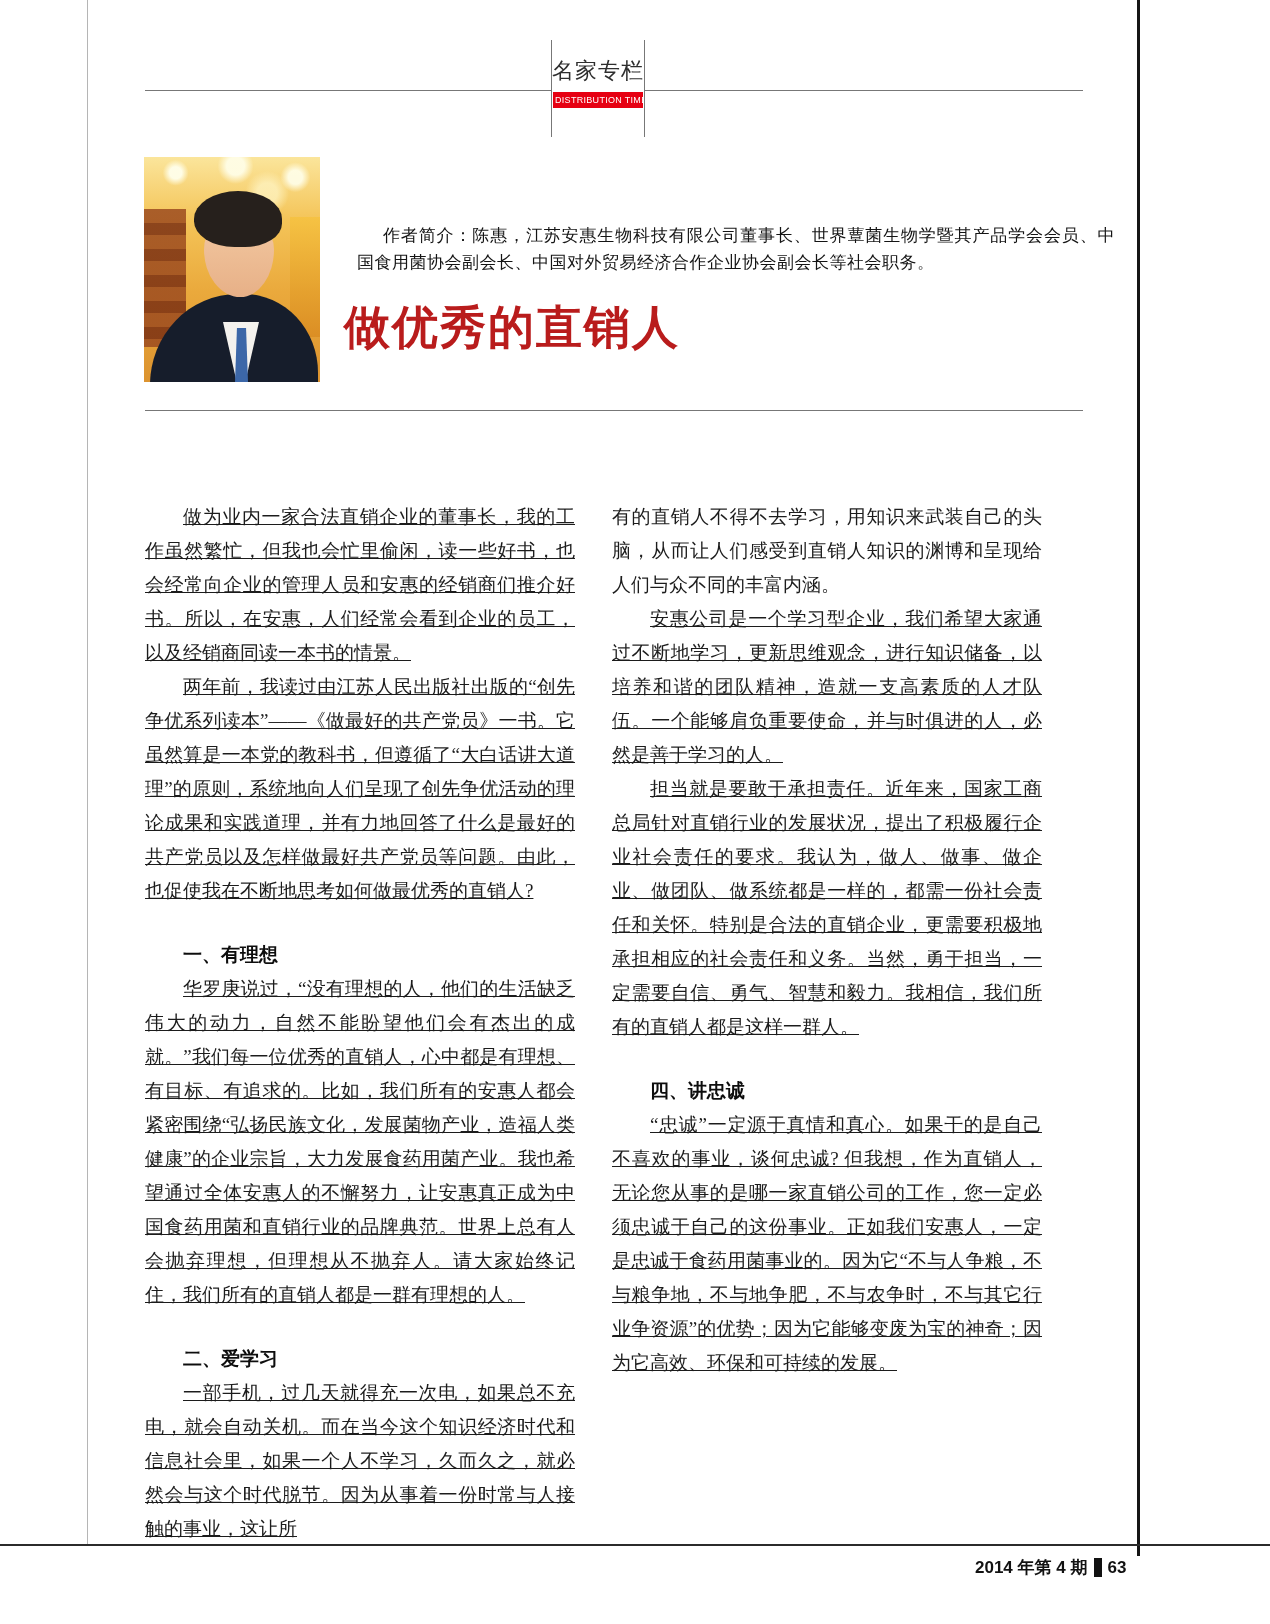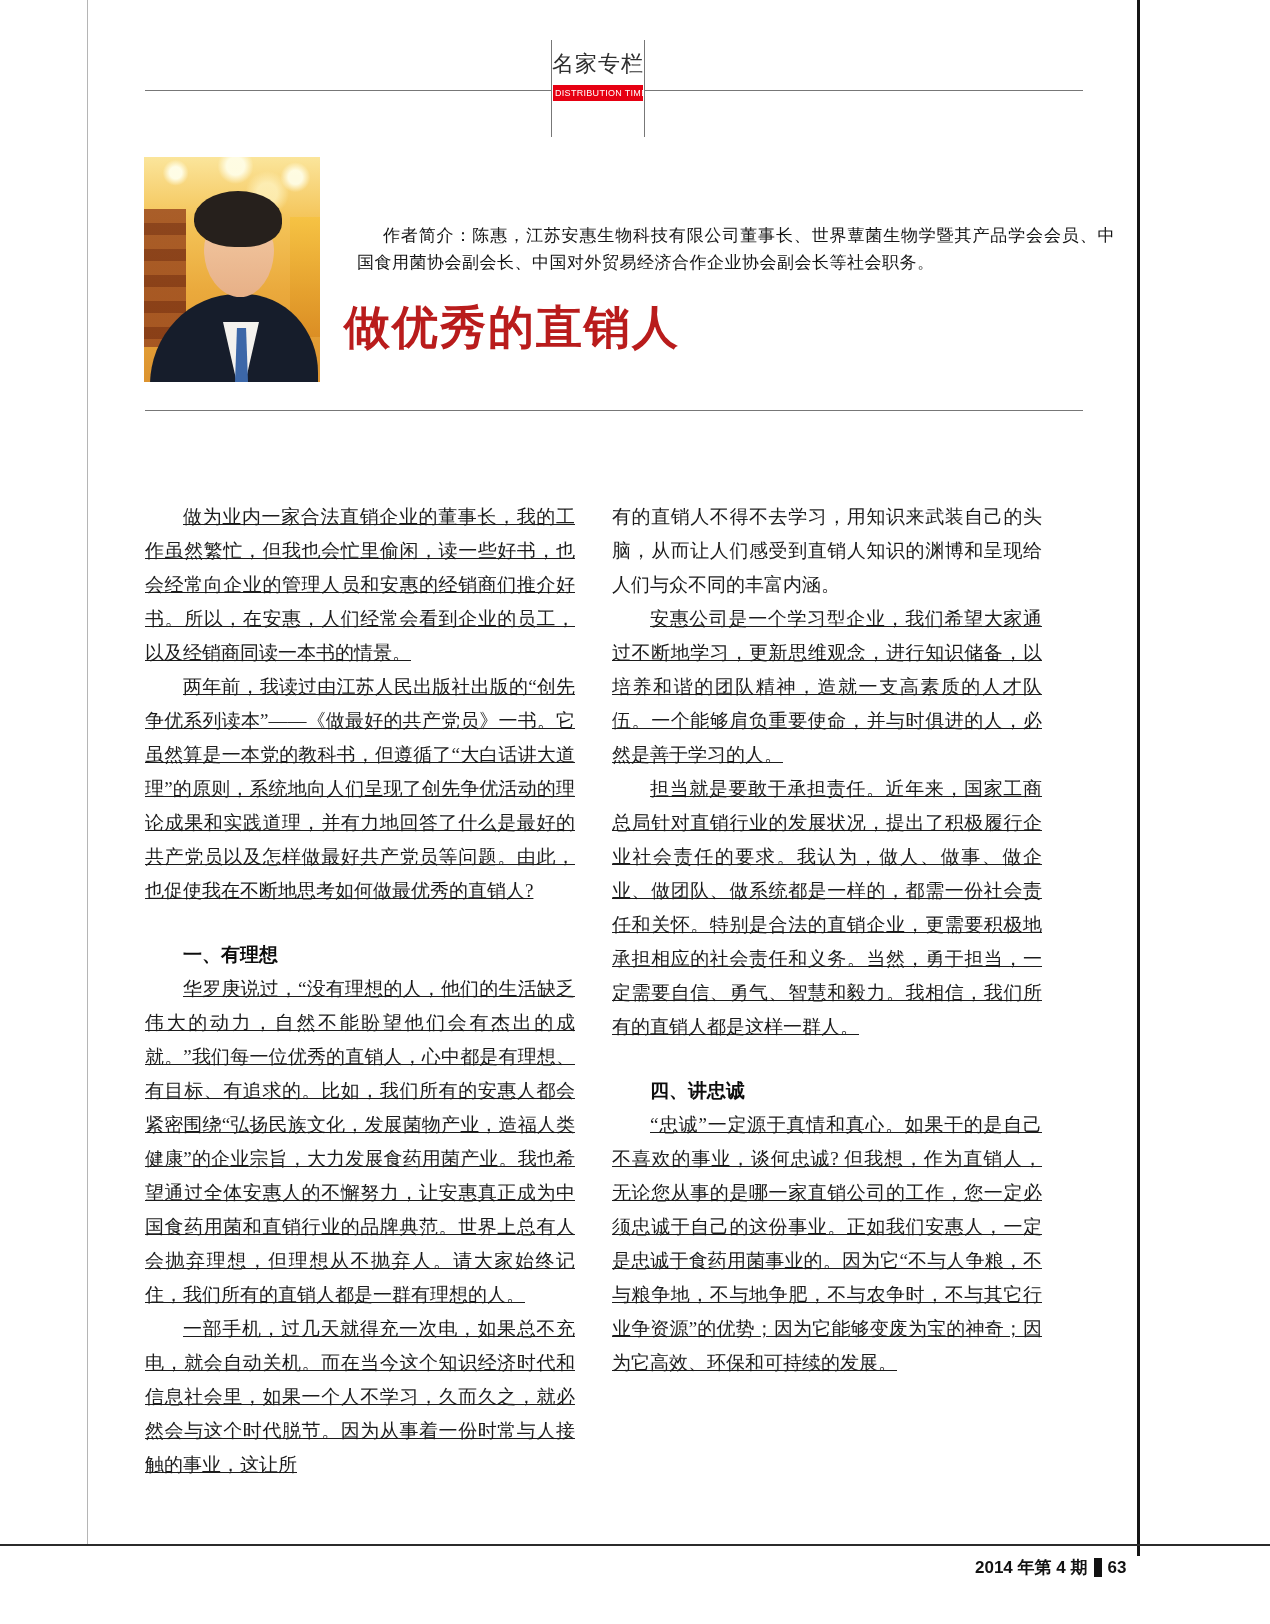--- a/index.html
+++ b/index.html
@@ -20,21 +20,21 @@
   .title-rule{position:absolute;left:145px;top:410px;width:938px;height:1px;background:#777;}
   .footer-rule{position:absolute;left:0;top:1544px;width:1270px;height:2px;background:#2b2b2b;}
 
   
   .header-box{
     position:absolute;left:551px;top:40px;width:94px;height:97px;background:#fff;
     border-left:1px solid #777;border-right:1px solid #777;z-index:2;
     display:flex;flex-direction:column;align-items:center;box-sizing:border-box;
   }
   .header-title{
-    margin-top:9px;font-family:"Liberation Sans",sans-serif;font-size:22px;
+    margin-top:16px;font-family:"Liberation Sans",sans-serif;font-size:22px;
     letter-spacing:1px;color:#2e2e2e;white-space:nowrap;
   }
   .header-red{
     margin-top:6px;background:var(--accent);color:#fff;
     font-family:"Liberation Sans",sans-serif;font-size:9px;letter-spacing:.3px;
     padding:3px 2px;width:90px;box-sizing:border-box;text-align:center;white-space:nowrap;overflow:hidden;
   }
 
   
   .photo{
@@ -127,20 +127,21 @@
   <h1 class="article-title">做优秀的直销人</h1>
 
   <div class="title-rule"></div>
 
   <div class="columns">
     <div class="col" id="col-left">
         <p class="para indent">做为业内一家合法直销企业的董事长，我的工作虽然繁忙，但我也会忙里偷闲，读一些好书，也会经常向企业的管理人员和安惠的经销商们推介好书。所以，在安惠，人们经常会看到企业的员工，以及经销商同读一本书的情景。</p>
         <p class="para indent">两年前，我读过由江苏人民出版社出版的“创先争优系列读本”——《做最好的共产党员》一书。它虽然算是一本党的教科书，但遵循了“大白话讲大道理”的原则，系统地向人们呈现了创先争优活动的理论成果和实践道理，并有力地回答了什么是最好的共产党员以及怎样做最好共产党员等问题。由此，也促使我在不断地思考如何做最优秀的直销人?</p>
         <h2 class="sec">一、有理想</h2>
         <p class="para indent">华罗庚说过，“没有理想的人，他们的生活缺乏伟大的动力，自然不能盼望他们会有杰出的成就。”我们每一位优秀的直销人，心中都是有理想、有目标、有追求的。比如，我们所有的安惠人都会紧密围绕“弘扬民族文化，发展菌物产业，造福人类健康”的企业宗旨，大力发展食药用菌产业。我也希望通过全体安惠人的不懈努力，让安惠真正成为中国食药用菌和直销行业的品牌典范。世界上总有人会抛弃理想，但理想从不抛弃人。请大家始终记住，我们所有的直销人都是一群有理想的人。</p>
+        <h2 class="sec">二、爱学习</h2>
         <p class="para indent">一部手机，过几天就得充一次电，如果总不充电，就会自动关机。而在当今这个知识经济时代和信息社会里，如果一个人不学习，久而久之，就必然会与这个时代脱节。因为从事着一份时常与人接触的事业，这让所</p>
       </div>
     <div class="col" id="col-right">
         <p class="para">有的直销人不得不去学习，用知识来武装自己的头脑，从而让人们感受到直销人知识的渊博和呈现给人们与众不同的丰富内涵。</p>
         <p class="para indent">安惠公司是一个学习型企业，我们希望大家通过不断地学习，更新思维观念，进行知识储备，以培养和谐的团队精神，造就一支高素质的人才队伍。一个能够肩负重要使命，并与时俱进的人，必然是善于学习的人。</p>
         <p class="para indent">担当就是要敢于承担责任。近年来，国家工商总局针对直销行业的发展状况，提出了积极履行企业社会责任的要求。我认为，做人、做事、做企业、做团队、做系统都是一样的，都需一份社会责任和关怀。特别是合法的直销企业，更需要积极地承担相应的社会责任和义务。当然，勇于担当，一定需要自信、勇气、智慧和毅力。我相信，我们所有的直销人都是这样一群人。</p>
         <h2 class="sec">四、讲忠诚</h2>
         <p class="para indent">“忠诚”一定源于真情和真心。如果干的是自己不喜欢的事业，谈何忠诚? 但我想，作为直销人，无论您从事的是哪一家直销公司的工作，您一定必须忠诚于自己的这份事业。正如我们安惠人，一定是忠诚于食药用菌事业的。因为它“不与人争粮，不与粮争地，不与地争肥，不与农争时，不与其它行业争资源”的优势；因为它能够变废为宝的神奇；因为它高效、环保和可持续的发展。</p>
       </div>
   </div>

